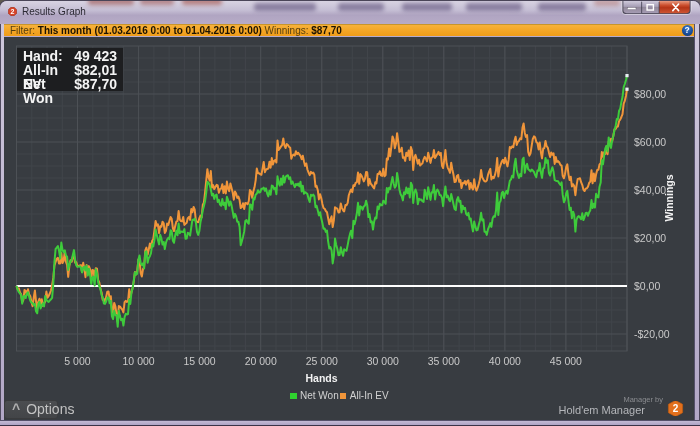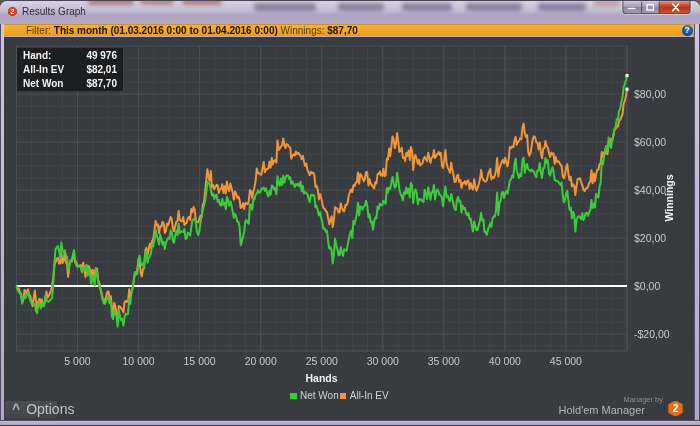--- a/index.html
+++ b/index.html
@@ -22,21 +22,21 @@
   border-top:1px solid #c8952c; font-size:10px; line-height:12px; color:#553f10; white-space:nowrap; }
 #filterbar b { color:#1c1302; }
 #helpicon { position:absolute; top:0px; left:678.5px; width:11px; height:11px; border-radius:50%;
   background:radial-gradient(circle at 50% 30%, #3e7fd0 0%, #1c4f9c 55%, #12386e 100%);
   color:#fff; font-size:8.5px; font-weight:bold; text-align:center; line-height:11px; }
 #panel { position:absolute; top:36px; left:3px; width:691px; height:383px; background:#383c41; }
 #chartsvg { position:absolute; top:0; left:0; }
 .tick { font-size:10.5px; fill:#c9c9c9; font-family:"Liberation Sans",sans-serif; }
 .axlab { font-size:10.5px; fill:#f2f2f2; font-weight:bold; font-family:"Liberation Sans",sans-serif; }
 #tooltip { position:absolute; top:10.5px; left:14px; width:106px; height:43px; background:#1d1e20;
-  color:#f4f4f4; font-size:10px; font-weight:bold; padding:1px 6px 0 6px;text-align:right; }
+  color:#f4f4f4; font-size:14px; font-weight:bold; padding:1px 6px 0 6px; }
 #tooltip .row { display:flex; justify-content:space-between; height:14px; line-height:14px; }
 #legend { position:absolute; top:355px; left:287px; font-size:10px; color:#d2d2d2; line-height:8px; }
 .sw { display:inline-block; width:6.5px; height:6.5px; margin-right:3.5px; }
 #optbtn { position:absolute; top:363px; left:1px; width:54px; height:19px;
   background:linear-gradient(#4b4d50,#434548); border:1px solid #3a3b3d; border-radius:3px;
   color:#c2c2c2; font-size:14px; line-height:17px; }
 #powered { position:absolute; top:359px; left:430px; width:255px; text-align:right; }
 #powered .p1 { font-size:7.5px; color:#8a8c90; line-height:8px; margin-right:25px; }
 #powered .p2 { font-size:11px; color:#b4b6ba; line-height:12px; margin-right:43px; }
 #hmlogo { position:absolute; top:5px; left:234px; width:17px; height:15px; }
@@ -86,21 +86,21 @@
           <stop offset="0.55" stop-color="#b53517"></stop>
               <stop offset="1" stop-color="#cd5534"></stop>
         </linearGradient>
       </defs>
       <rect x="6.2" y="6.9" width="9.3" height="2.4" fill="#fff" stroke="#514a5e" stroke-width="0.4"></rect>
       <rect x="27.4" y="3.9" width="6.8" height="5.8" fill="none" stroke="#fff" stroke-width="1.5"></rect>
       <rect x="29.2" y="5.8" width="3.2" height="2" fill="#9a92a8" stroke="none"></rect>
       <path d="M55,3.3 L61.2,10.3 M61.2,3.3 L55,10.3" stroke="#fff" stroke-width="1.7" stroke-linecap="round"></path>
     </svg>
   </div>
-  <div id="filterbar"><span style="margin-left:23px">Filter: <b>This month (01.03.2016 0:00 to 01.04.2016 0:00)</b> Winnings: <b>$87,70</b></span>
+  <div id="filterbar"><span style="margin-left:7px">Filter: <b>This month (01.03.2016 0:00 to 01.04.2016 0:00)</b> Winnings: <b>$87,70</b></span>
     <div id="helpicon">?</div>
   </div>
   <div id="panel">
     <svg id="chartsvg" width="691" height="383" viewBox="3 36 691 383">
       <line x1="31.8" y1="45" x2="31.8" y2="350" stroke="#41454a" stroke-width="1"></line>
 <line x1="47.0" y1="45" x2="47.0" y2="350" stroke="#41454a" stroke-width="1"></line>
 <line x1="62.3" y1="45" x2="62.3" y2="350" stroke="#41454a" stroke-width="1"></line>
 <line x1="92.8" y1="45" x2="92.8" y2="350" stroke="#41454a" stroke-width="1"></line>
 <line x1="108.1" y1="45" x2="108.1" y2="350" stroke="#41454a" stroke-width="1"></line>
 <line x1="123.3" y1="45" x2="123.3" y2="350" stroke="#41454a" stroke-width="1"></line>
@@ -191,21 +191,21 @@
 <text x="634" y="192.5" class="tick">$40,00</text>
 <text x="634" y="240.5" class="tick">$20,00</text>
 <text x="634" y="288.5" class="tick">$0,00</text>
 <text x="634" y="336.5" class="tick">-$20,00</text>
       <text x="321.5" y="381" text-anchor="middle" class="axlab">Hands</text>
       <text x="672.5" y="197" text-anchor="middle" transform="rotate(-90 672.5 197)" class="axlab">Winnings</text>
     </svg>
     <div id="tooltip">
       <div class="row">
             <span>Hand:</span>
-            <span>49 976</span>
+            <span>49 423</span>
           </div>
       <div class="row">
             <span>All-In EV</span>
             <span>$82,01</span>
           </div>
       <div class="row">
             <span>Net Won</span>
             <span>$87,70</span>
           </div>
     </div>

